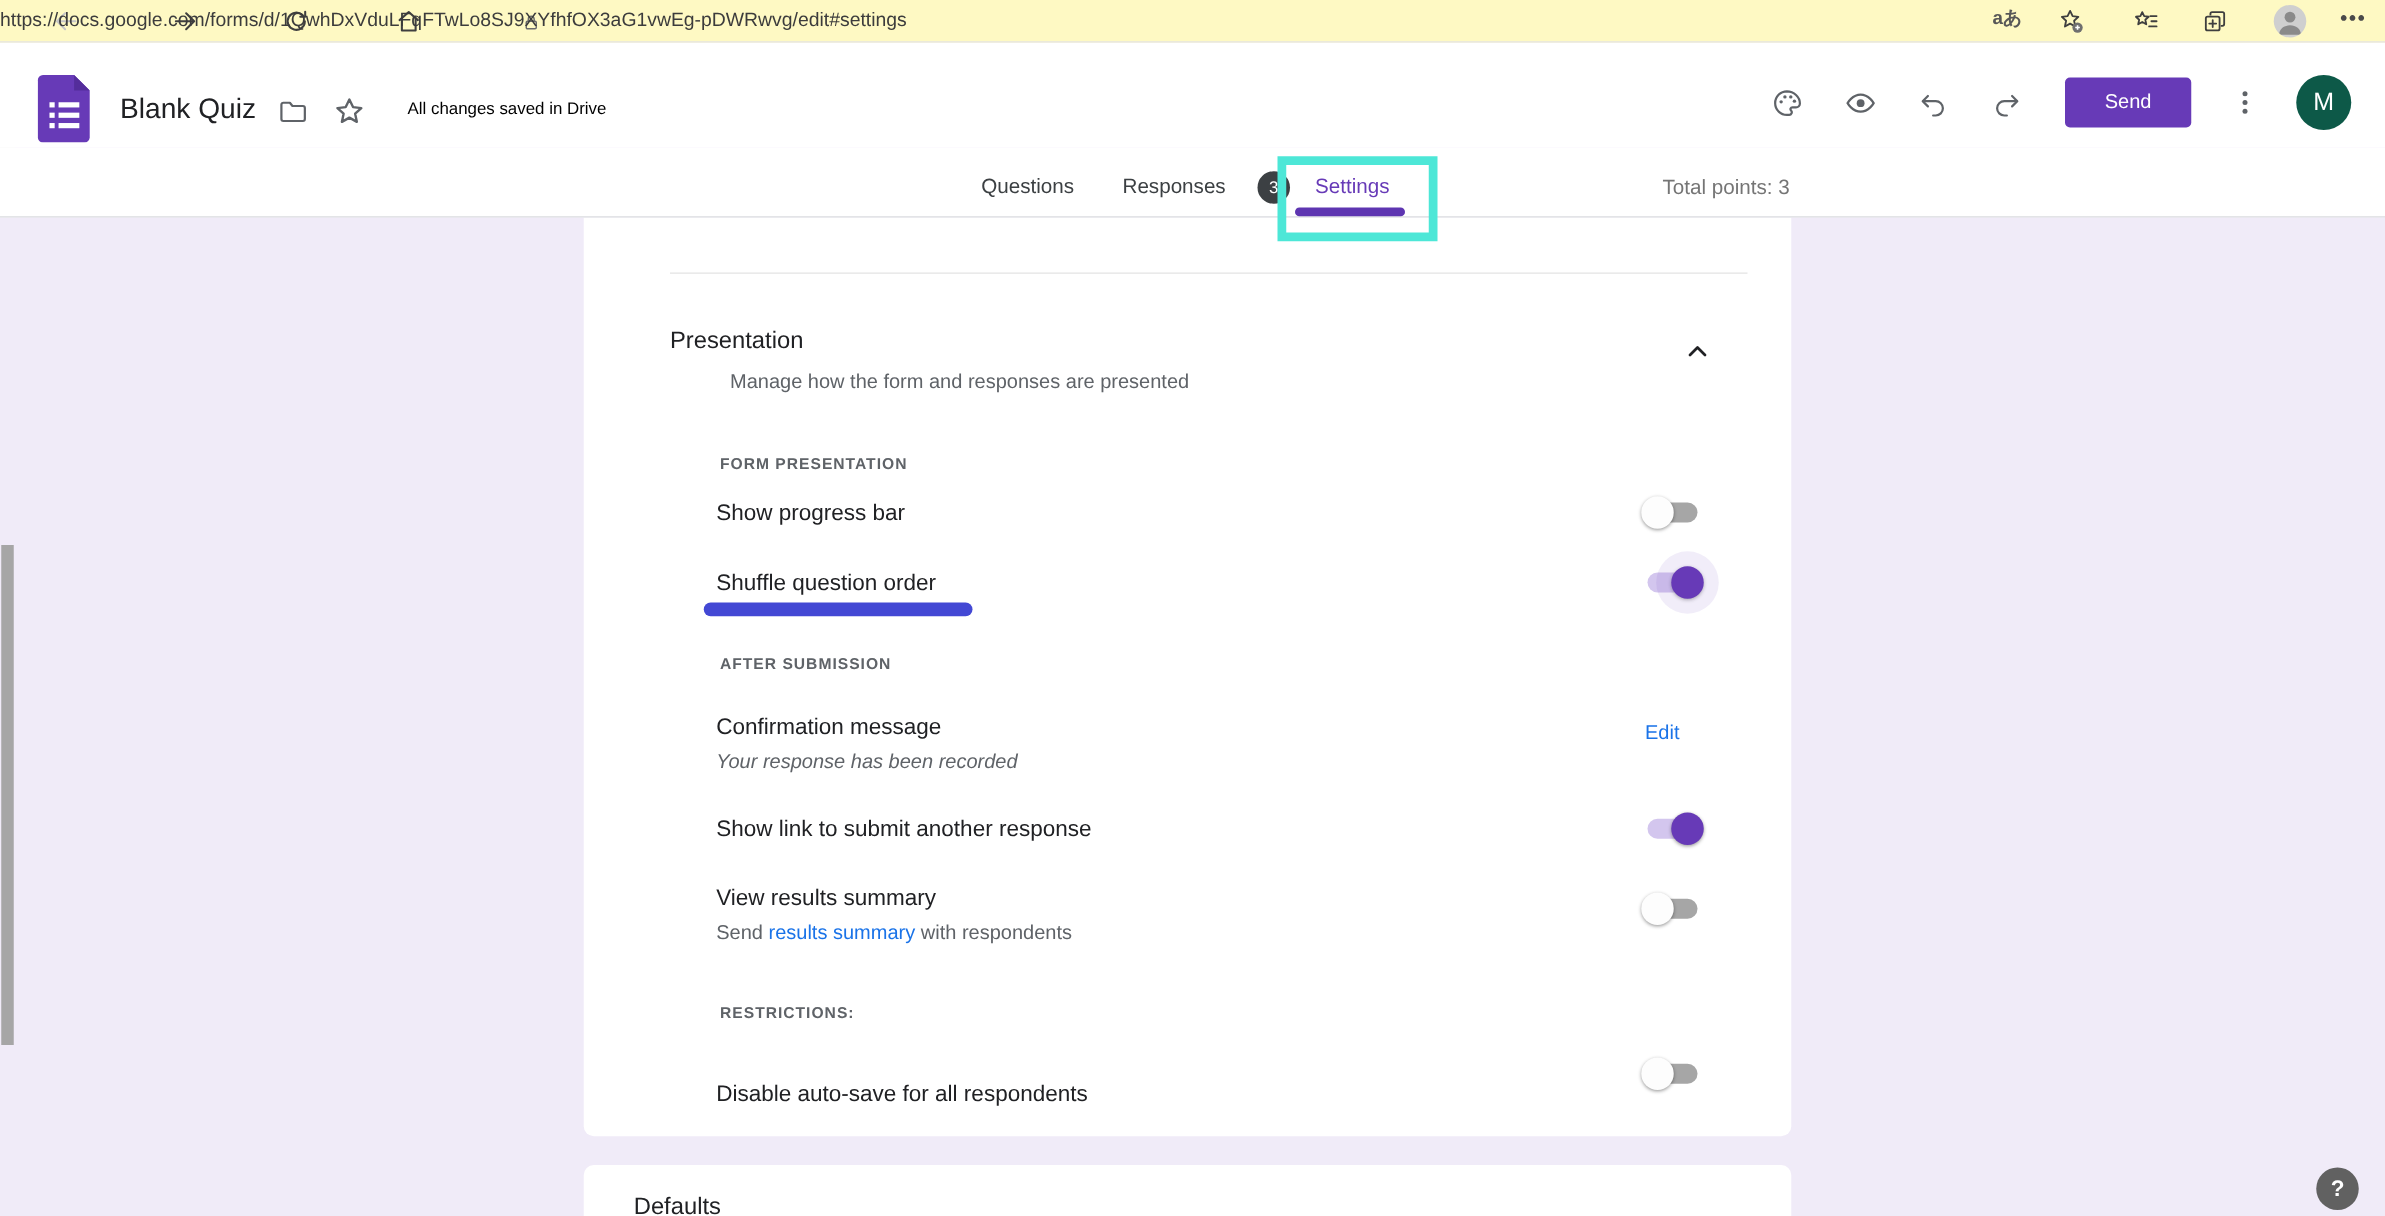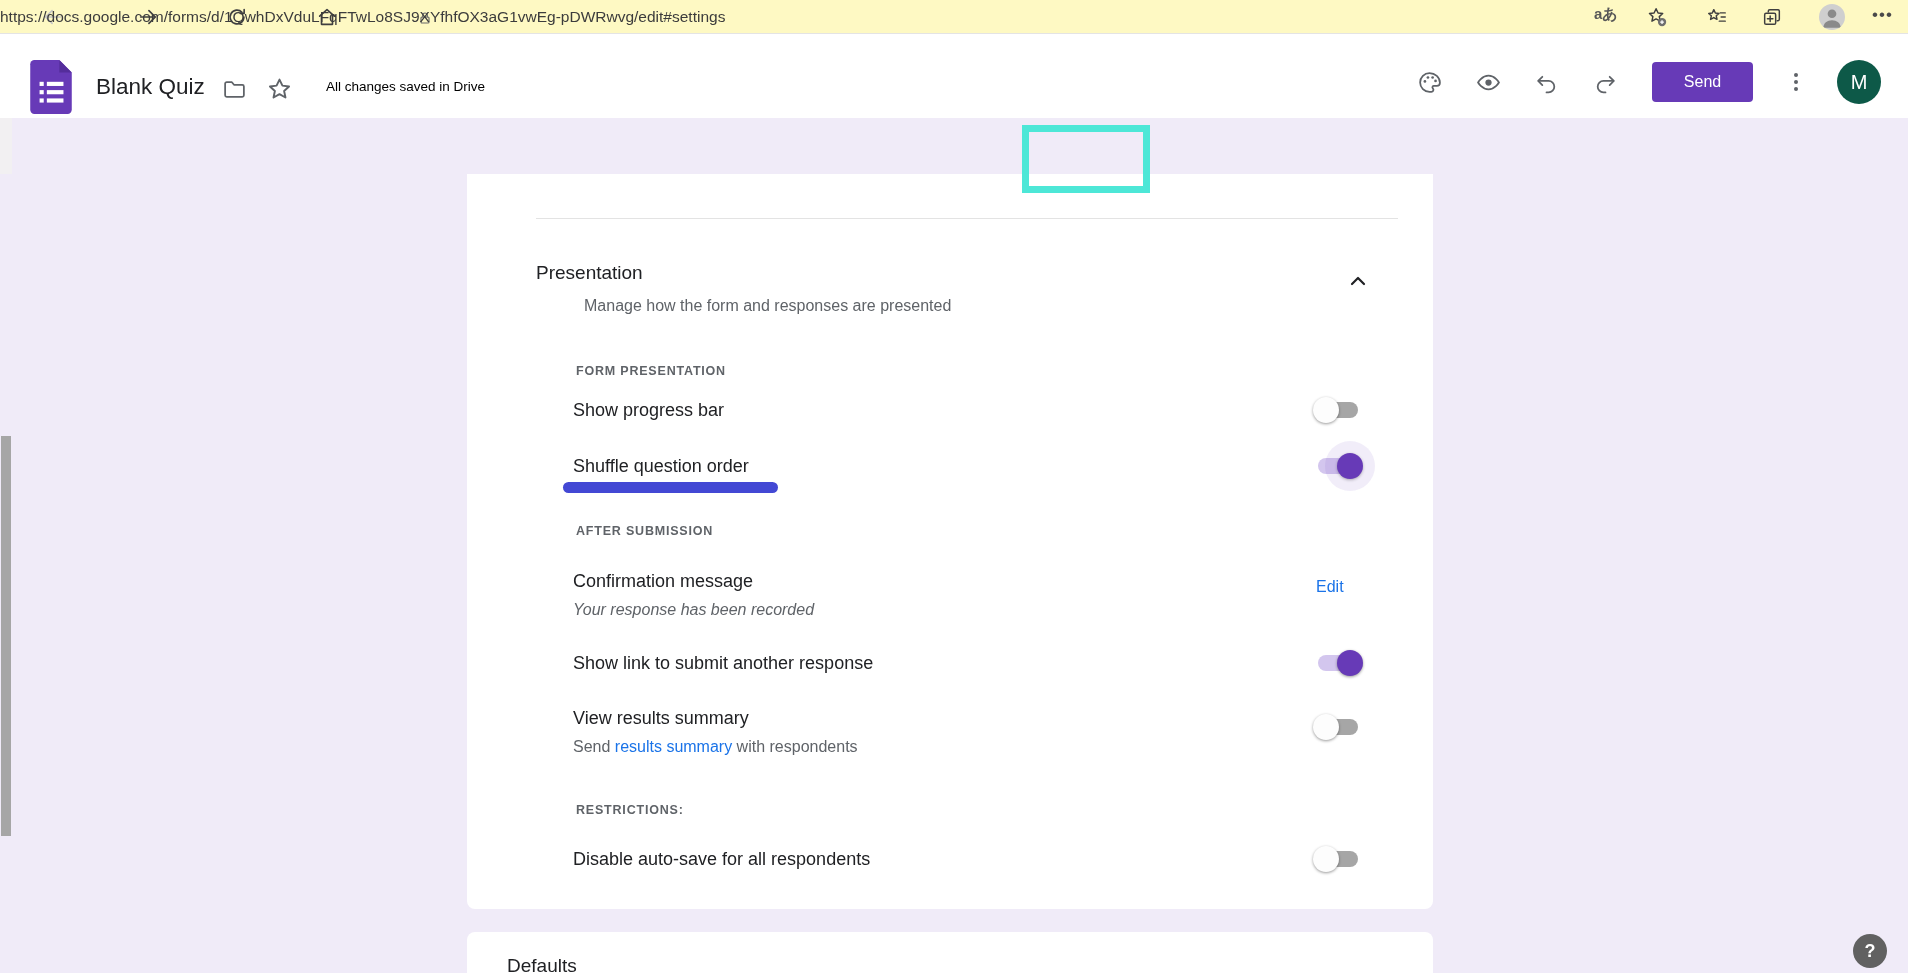--- a/index.html
+++ b/index.html
@@ -180,20 +180,28 @@
       </svg>
     <button class="abs send-btn">Send</button>
     <span class="abs kebab">
         <i></i>
         <i></i>
         <i></i>
       </span>
     <span class="abs hdr-avatar">M</span>
   </div>
 
+  <div class="tab-bar">
+    <span class="abs tab" style="left:785px">Questions</span>
+    <span class="abs tab" style="left:898px">Responses</span>
+    <span class="abs resp-badge">3</span>
+    <span class="abs tab active" style="left:1052px">Settings</span>
+    <span class="abs tab-indicator"></span>
+    <span class="abs total-points">Total points: 3</span>
+  </div>
 
   <div class="content">
 
     <section class="card card-presentation">
       <div class="abs divider"></div>
 
       <div class="abs sec-title">Presentation</div>
       <div class="abs sec-subtitle">Manage how the form and responses are presented</div>
       <svg class="abs collapse-btn" viewBox="0 0 24 24" fill="none" stroke="currentColor" stroke-width="2.2" stroke-linecap="round" stroke-linejoin="round">
           <polyline points="6 15 12 9 18 15"></polyline>
@@ -228,21 +236,21 @@
 
       <div class="abs row-label" style="top:533px">View results summary</div>
       <div class="abs row-sub" style="top:563px"><span>Send </span><span class="inline-link">results summary</span><span> with respondents</span></div>
       <div class="abs toggle" style="left:848px;top:543px">
         <span class="track"></span>
           <span class="knob"></span>
       </div>
 
       <div class="abs caps-heading" style="top:629px">RESTRICTIONS:</div>
 
-      <div class="abs row-label" style="top:674px">Disable auto-save for all respondents</div>
+      <div class="abs row-label" style="top:690px">Disable auto-save for all respondents</div>
       <div class="abs toggle" style="left:848px;top:675px">
         <span class="track"></span>
           <span class="knob"></span>
       </div>
     </section>
 
     <section class="card card-defaults">
       <div class="abs sec-title" style="left:40px;top:21px">Defaults</div>
     </section>
   </div>

